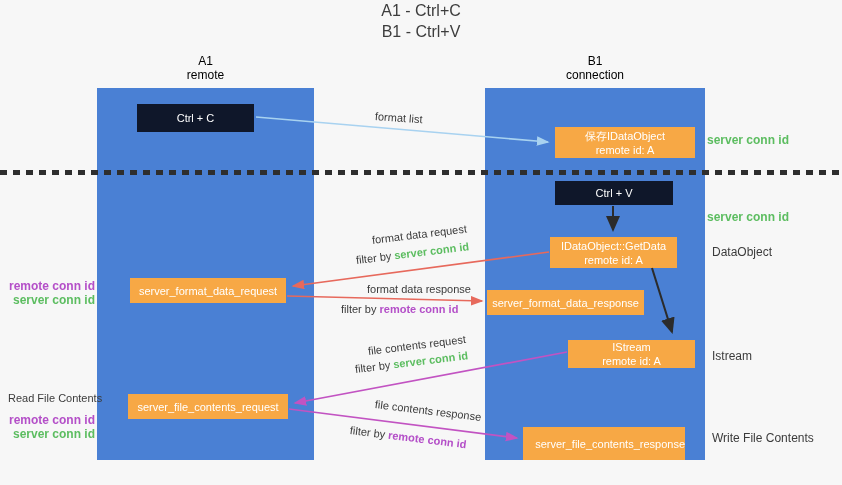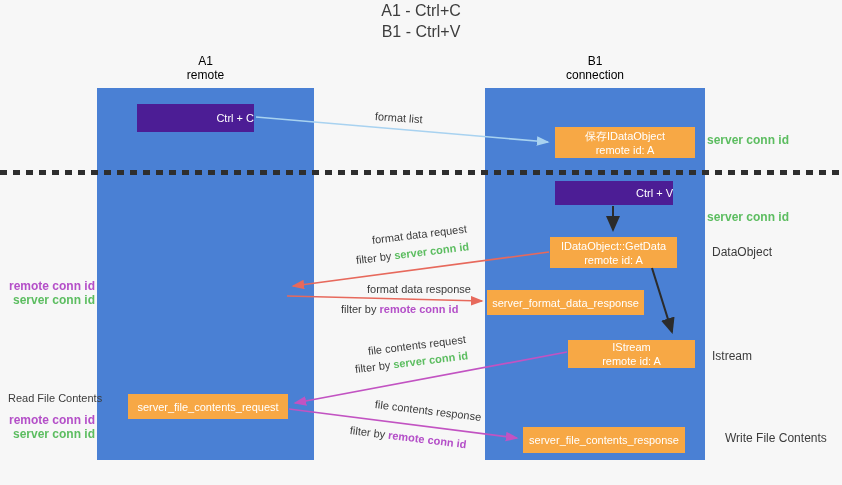--- a/index.html
+++ b/index.html
@@ -31,21 +31,21 @@
   .divider{
     left:0;top:170px;width:842px;height:5px;
     background:repeating-linear-gradient(90deg,#2e2e2e 0 7px,transparent 7px 13px);
   }
   .node{
     display:flex;flex-direction:column;
     align-items:center;justify-content:center;
     color:#ffffff;font-size:11px;line-height:14px;
     white-space:nowrap;text-align:center;
   }
-  .green{background:#4c1d95;align-items:flex-end;}
+  .green{background:#0f172a;}
   .orange{background:#f7a845;}
   .side-label{font-size:12px;white-space:nowrap;}
   .green-text{color:#5cbd60;font-weight:bold;}
   .purple-text{color:#b44fc8;font-weight:bold;}
   .dark-text{color:#3b3b3b;}
   .conn-block{
     font-size:12px;line-height:14px;font-weight:bold;
     text-align:right;white-space:nowrap;
   }
   .arrow-label{
@@ -89,43 +89,46 @@
 
   <div class="abs node green" style="left:555px;top:181px;width:118px;height:24px;">
     <div>Ctrl + V</div>
   </div>
 
   <div class="abs node orange" style="left:550px;top:237px;width:127px;height:31px;">
     <div>IDataObject::GetData</div>
     <div>remote id: A</div>
   </div>
 
+  <div class="abs node orange" style="left:130px;top:278px;width:156px;height:25px;">
+    <div>server_format_data_request</div>
+  </div>
 
   <div class="abs node orange" style="left:487px;top:290px;width:157px;height:25px;">
     <div>server_format_data_response</div>
   </div>
 
   <div class="abs node orange" style="left:568px;top:340px;width:127px;height:28px;">
     <div>IStream</div>
     <div>remote id: A</div>
   </div>
 
   <div class="abs node orange" style="left:128px;top:394px;width:160px;height:25px;">
     <div>server_file_contents_request</div>
   </div>
 
-  <div class="abs node orange" style="left:523px;top:427px;width:162px;height:26px;">
+  <div class="abs node orange" style="left:523px;top:427px;width:162px;height:33px;align-items:flex-end;">
     <div>server_file_contents_response</div>
   </div>
 
   <div class="abs side-label green-text" style="left:707px;top:133px;">server conn id</div>
   <div class="abs side-label green-text" style="left:707px;top:210px;">server conn id</div>
   <div class="abs side-label dark-text" style="left:712px;top:245px;">DataObject</div>
   <div class="abs side-label dark-text" style="left:712px;top:349px;">Istream</div>
-  <div class="abs side-label dark-text" style="left:712px;top:431px;margin-left:13px;">Write File Contents</div>
+  <div class="abs side-label dark-text" style="left:712px;top:431px;">Write File Contents</div>
 
   <div class="abs conn-block" style="left:0px;top:279px;width:95px;">
     <div class="purple-text">remote conn id</div>
     <div class="green-text">server conn id</div>
   </div>
 
   <div class="abs side-label dark-text" style="left:8px;top:392px;font-size:11px;">Read File Contents</div>
 
   <div class="abs conn-block" style="left:0px;top:413px;width:95px;">
     <div class="purple-text">remote conn id</div>

